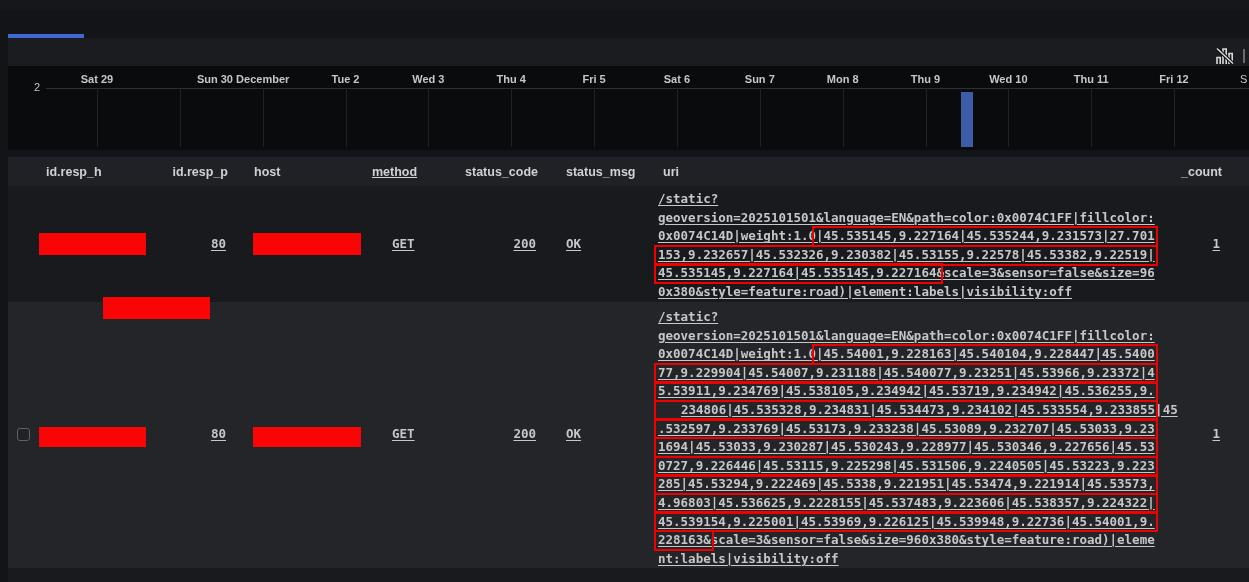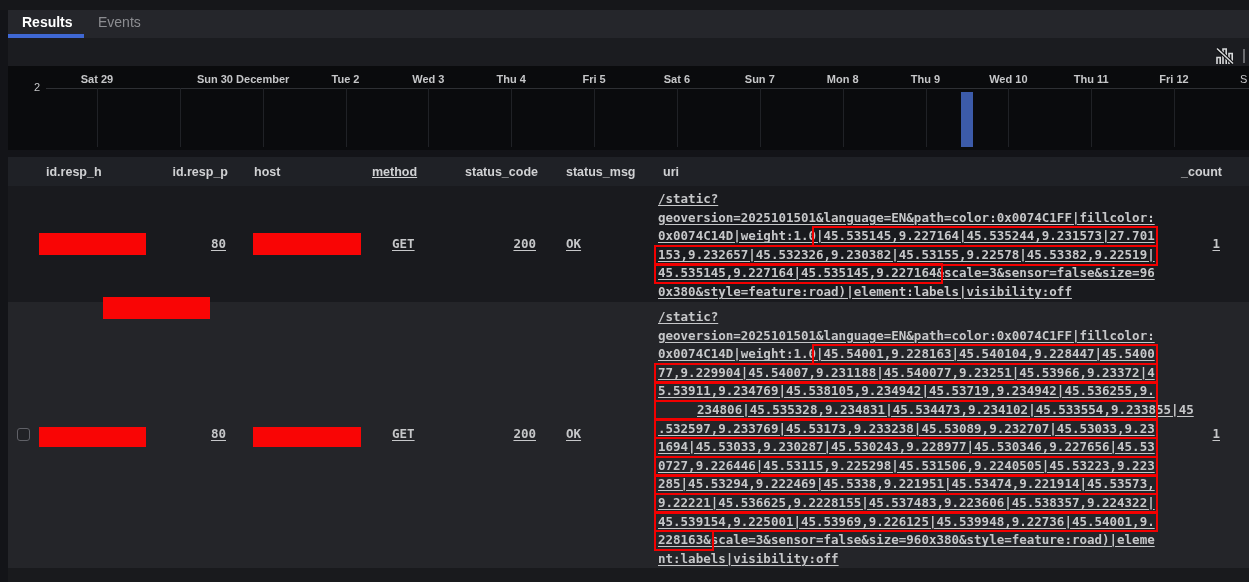--- a/index.html
+++ b/index.html
@@ -40,28 +40,20 @@
   
   .redact{position:absolute;z-index:5;}
   .hlbox{position:absolute;border:2px solid #f20000;box-sizing:border-box;z-index:4;background:transparent;}
 </style>
 </head>
 <body>
 
 <div class="page">
   <div class="abs topstrip"></div>
 
-  <div class="abs tabbar">
-    <div class="tab" style="left:14px;color:#ffffff;font-weight:700;">
-      <span>Results</span>
-    </div>
-    <div class="tab" style="left:90px;color:#8c8d91;font-weight:400;">
-      <span>Events</span>
-    </div>
-  </div>
   <div class="abs tab-underline"></div>
 
   <div class="abs subbar"></div>
   <svg class="abs histo-btn" viewBox="0 0 20 18">
     <g fill="none" stroke="#d8d9da" stroke-width="1.6">
       <path d="M2 17 V10.5 h3.2 V17"></path>
       <path d="M8 17 V2 h3.2 V17"></path>
       <path d="M14 17 V6.5 h3.2 V17"></path>
     </g>
     <line x1="2" y1="1.5" x2="18" y2="16.5" stroke="#0a0b0d" stroke-width="3.6"></line>
@@ -134,26 +126,26 @@
       <div class="cell mono lnk" style="top: 426px; left: 140px; width: 86px; text-align: right;">80</div>
       <div class="cell mono lnk" style="top: 426px; left: 392px;">GET</div>
       <div class="cell mono lnk" style="top: 426px; left: 449px; width: 87px; text-align: right;">200</div>
       <div class="cell mono lnk" style="top: 426px; left: 566px;">OK</div>
       <div class="cell mono lnk" style="top: 426px; left: 1132px; width: 88px; text-align: right;">1</div>
       <div class="uriline mono lnk" style="left: 658px; top: 308px;">/static?</div>
       <div class="uriline mono lnk" style="left: 658px; top: 326.6px;">geoversion=2025101501&amp;language=EN&amp;path=color:0x0074C1FF|fillcolor:</div>
       <div class="uriline mono lnk" style="left: 658px; top: 345.2px;">0x0074C14D|weight:1.0|45.54001,9.228163|45.540104,9.228447|45.5400</div>
       <div class="uriline mono lnk" style="left: 658px; top: 363.8px;">77,9.229904|45.54007,9.231188|45.540077,9.23251|45.53966,9.23372|4</div>
       <div class="uriline mono lnk" style="left: 658px; top: 382.4px;">5.53911,9.234769|45.538105,9.234942|45.53719,9.234942|45.536255,9.</div>
-      <div class="uriline mono lnk" style="left: 697px; top: 401px; text-align: right;">234806|45.535328,9.234831|45.534473,9.234102|45.533554,9.233855|45</div>
+      <div class="uriline mono lnk" style="left: 681px; top: 401px; text-align: right;">234806|45.535328,9.234831|45.534473,9.234102|45.533554,9.233855|45</div>
       <div class="uriline mono lnk" style="left: 658px; top: 419.6px;">.532597,9.233769|45.53173,9.233238|45.53089,9.232707|45.53033,9.23</div>
       <div class="uriline mono lnk" style="left: 658px; top: 438.2px;">1694|45.53033,9.230287|45.530243,9.228977|45.530346,9.227656|45.53</div>
       <div class="uriline mono lnk" style="left: 658px; top: 456.8px;">0727,9.226446|45.53115,9.225298|45.531506,9.2240505|45.53223,9.223</div>
       <div class="uriline mono lnk" style="left: 658px; top: 475.4px;">285|45.53294,9.222469|45.5338,9.221951|45.53474,9.221914|45.53573,</div>
-      <div class="uriline mono lnk" style="left: 658px; top: 494px;">9.22221|45.536625,9.2228155|45.537483,9.223606|45.538357,9.224322|</div>
+      <div class="uriline mono lnk" style="left: 658px; top: 494px;">4.96803|45.536625,9.2228155|45.537483,9.223606|45.538357,9.224322|</div>
       <div class="uriline mono lnk" style="left: 658px; top: 512.6px;">45.539154,9.225001|45.53969,9.226125|45.539948,9.22736|45.54001,9.</div>
       <div class="uriline mono lnk" style="left: 658px; top: 531.2px;">228163&amp;scale=3&amp;sensor=false&amp;size=960x380&amp;style=feature:road)|eleme</div>
       <div class="uriline mono lnk" style="left: 658px; top: 549.8px;">nt:labels|visibility:off</div>
     </div>
   <div class="abs bottombar"></div>
   <div id="overlays">
       <div class="hlbox" style="left: 812.13px; width: 345.85px; top: 226px; height: 21px; border-color: rgb(242, 0, 0);"></div>
       <div class="hlbox" style="left: 654px; width: 503.98px; top: 244.6px; height: 21px; border-color: rgb(242, 0, 0);"></div>
       <div class="hlbox" style="left: 654px; width: 289.375px; top: 263.2px; height: 21px; border-color: rgb(242, 0, 0);"></div>
       <div class="hlbox" style="left: 812.13px; width: 345.85px; top: 344px; height: 21px; border-color: rgb(242, 0, 0);"></div>

